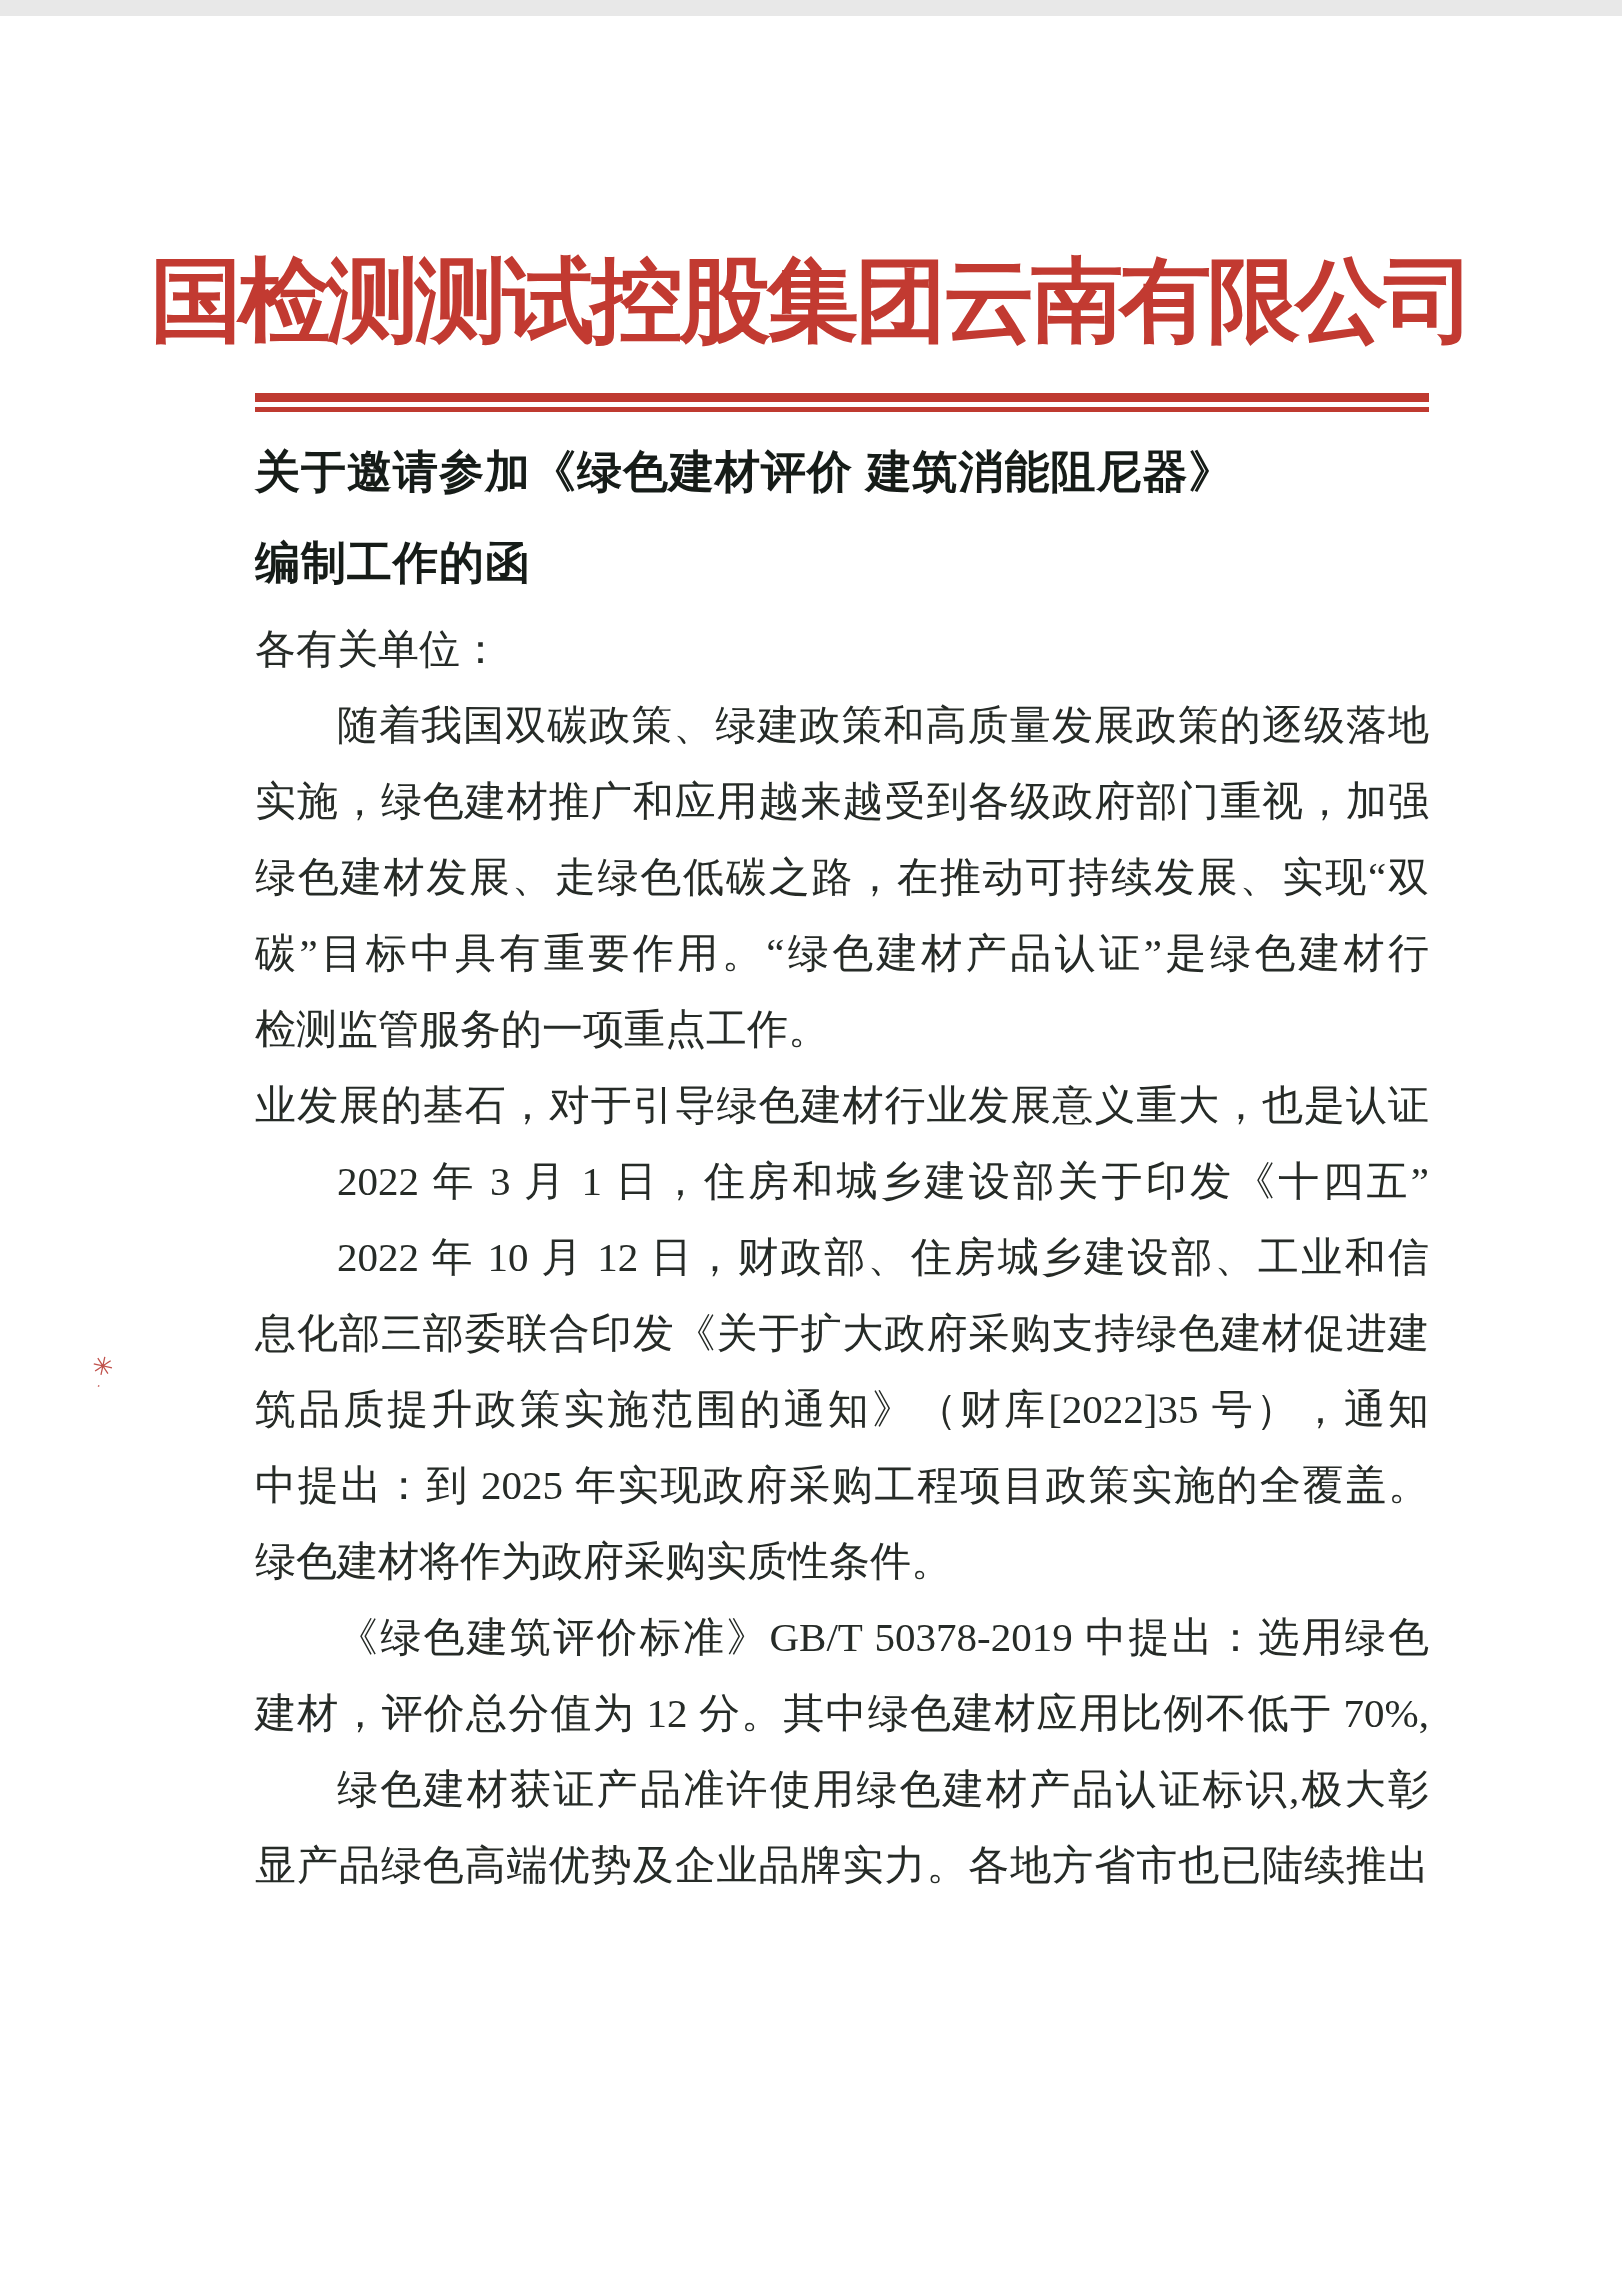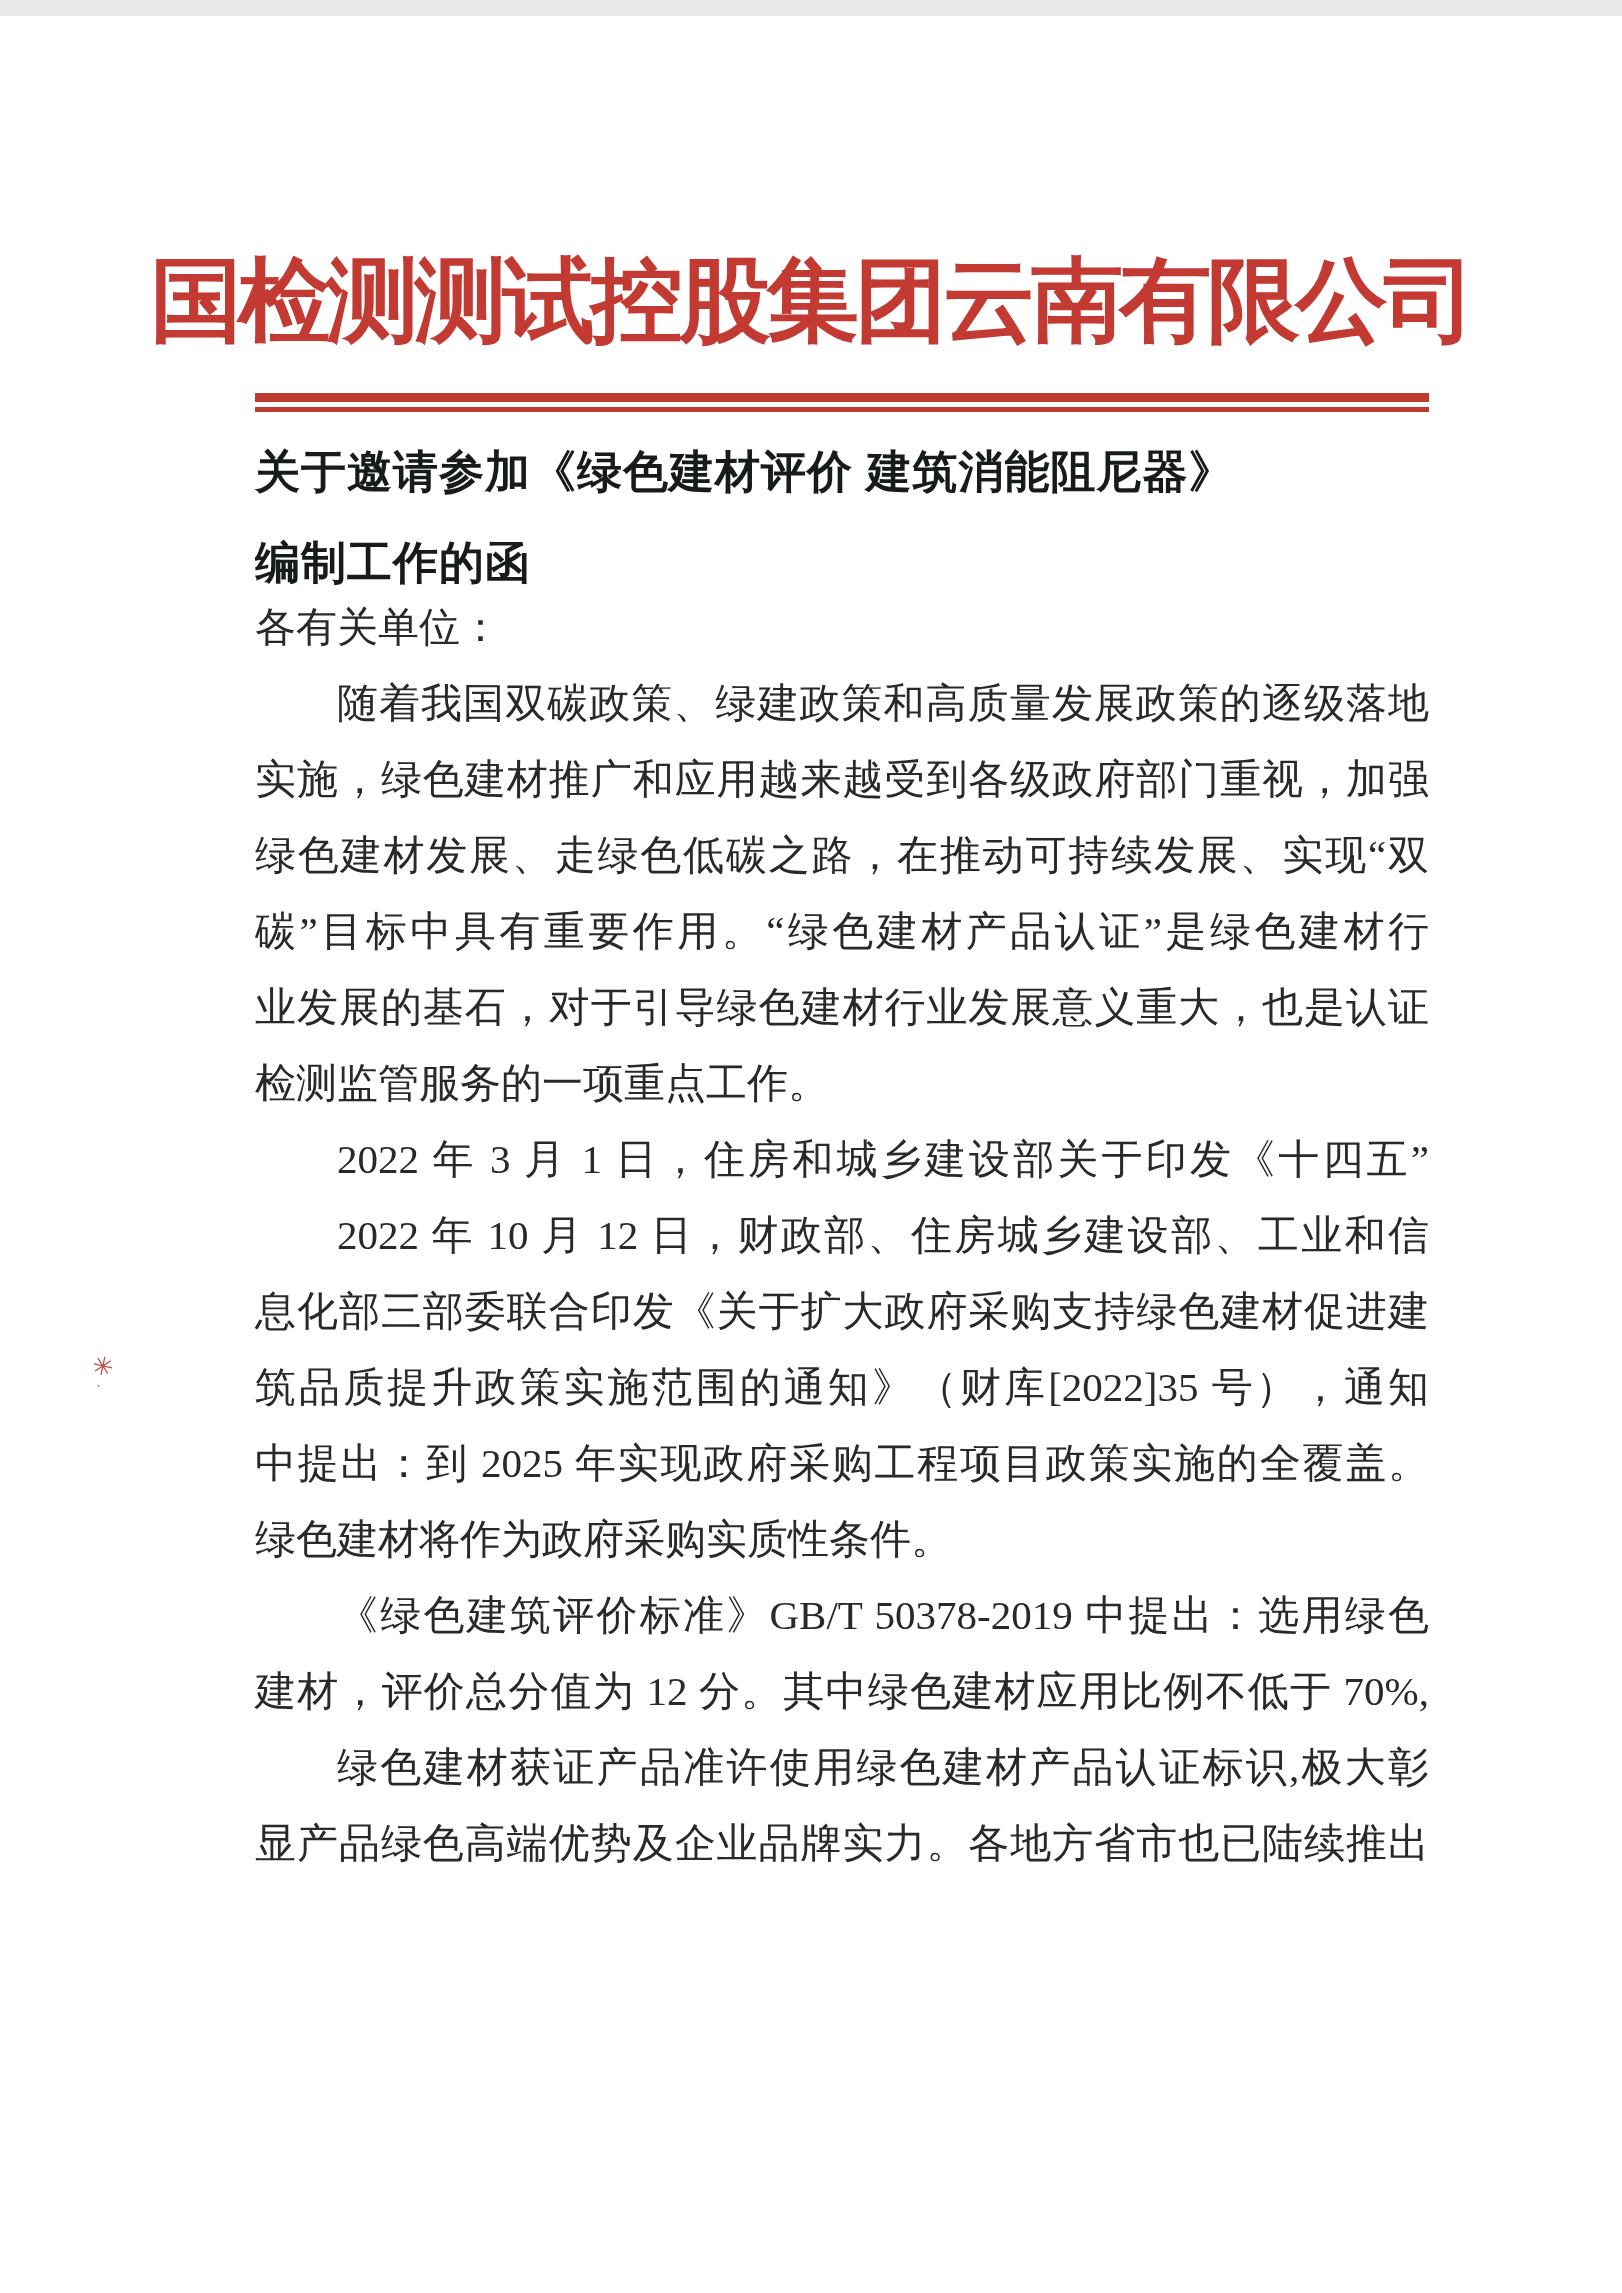--- a/index.html
+++ b/index.html
@@ -29,21 +29,21 @@
     text-align:left;
     font-family:"Liberation Sans","DejaVu Sans",sans-serif;
     font-weight:800;
     font-size:45px;
     line-height:91px;
     letter-spacing:1px;
     color:var(--heading-color,#161c18);
     white-space:nowrap;
   }
   .doc-body{
-    position:absolute;top:573px;left:255px;width:1174px;
+    position:absolute;top:595px;left:255px;width:1174px;
     font-size:41px;
     line-height:76px;
     color:var(--body-color,#262b27);
   }
   .bodyline{
     text-align:justify;
     text-align-last:justify;
   }
   .bodyline.lastline{
     text-align-last:left;
@@ -83,22 +83,22 @@
     <div>编制工作的函</div>
   </div>
 
   <div class="doc-body">
     <div class="bodyline lastline salutation">各有关单位：</div>
     <div>
         <div class="bodyline indent">随着我国双碳政策、绿建政策和高质量发展政策的逐级落地</div>
         <div class="bodyline">实施，绿色建材推广和应用越来越受到各级政府部门重视，加强</div>
         <div class="bodyline">绿色建材发展、走绿色低碳之路，在推动可持续发展、实现“双</div>
         <div class="bodyline">碳”目标中具有重要作用。“绿色建材产品认证”是绿色建材行</div>
+        <div class="bodyline lastline">检测监管服务的一项重点工作。</div>
         <div class="bodyline">业发展的基石，对于引导绿色建材行业发展意义重大，也是认证</div>
-        <div class="bodyline lastline">检测监管服务的一项重点工作。</div>
         <div class="bodyline indent">2022 年 3 月 1 日，住房和城乡建设部关于印发《十四五”</div>
         <div class="bodyline indent">2022 年 10 月 12 日，财政部、住房城乡建设部、工业和信</div>
         <div class="bodyline">息化部三部委联合印发《关于扩大政府采购支持绿色建材促进建</div>
         <div class="bodyline">筑品质提升政策实施范围的通知》（财库[2022]35 号），通知</div>
         <div class="bodyline">中提出：到 2025 年实现政府采购工程项目政策实施的全覆盖。</div>
         <div class="bodyline lastline">绿色建材将作为政府采购实质性条件。</div>
         <div class="bodyline indent">《绿色建筑评价标准》GB/T 50378-2019 中提出：选用绿色</div>
         <div class="bodyline">建材，评价总分值为 12 分。其中绿色建材应用比例不低于 70%,</div>
         <div class="bodyline indent">绿色建材获证产品准许使用绿色建材产品认证标识,极大彰</div>
         <div class="bodyline">显产品绿色高端优势及企业品牌实力。各地方省市也已陆续推出</div>

